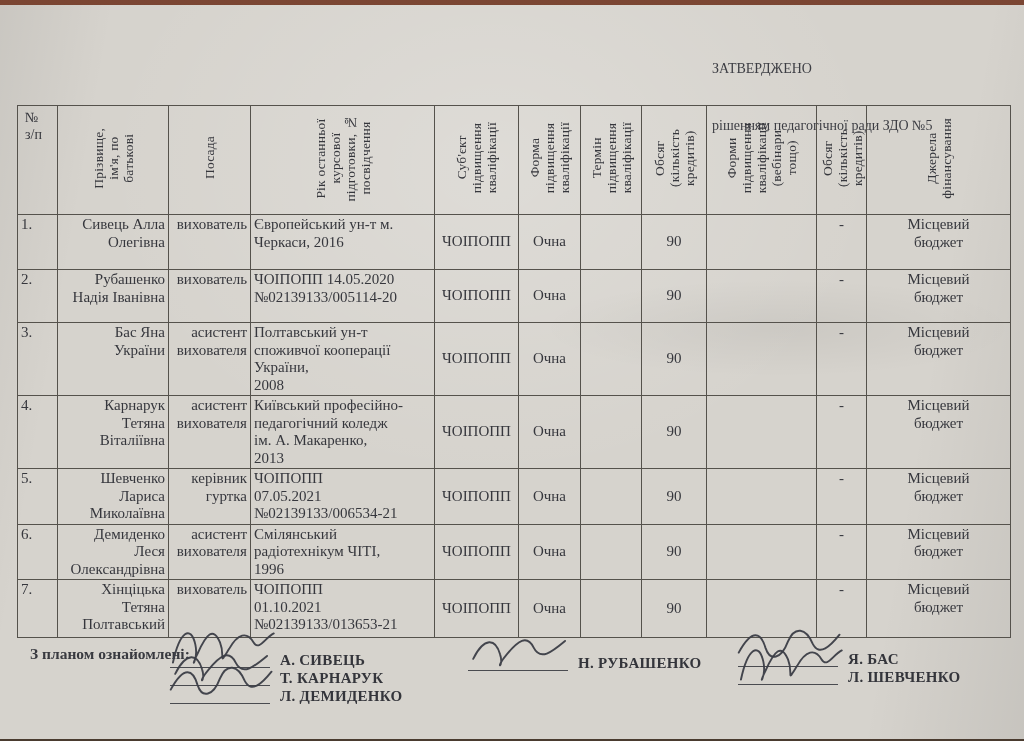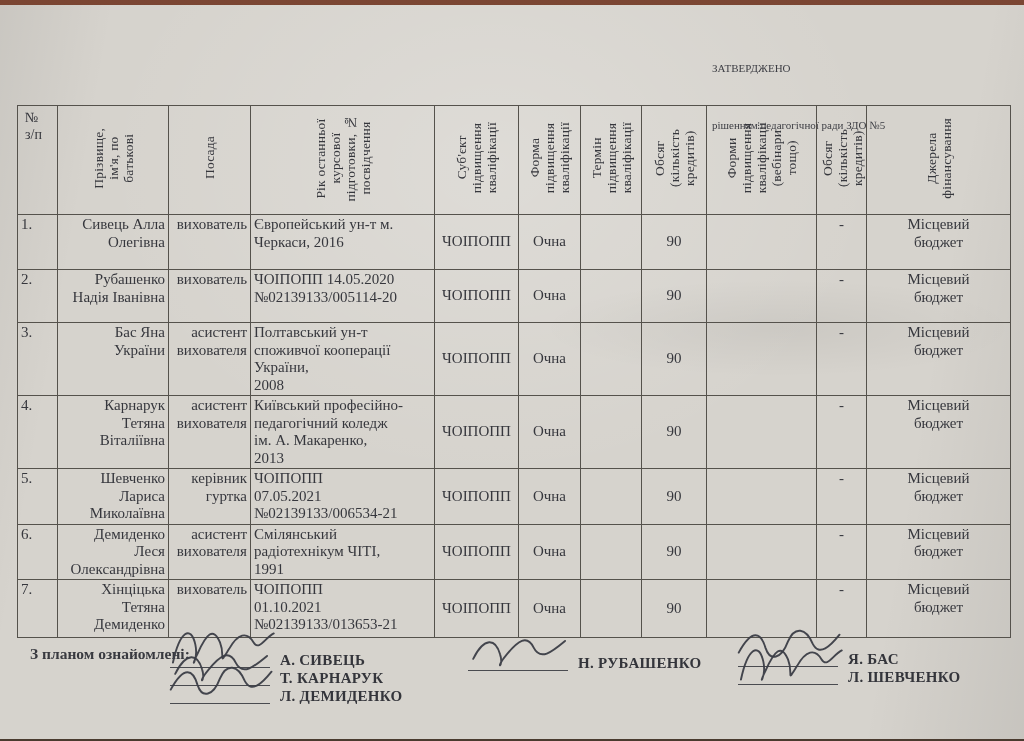--- a/index.html
+++ b/index.html
@@ -15,21 +15,21 @@
   .paper{
     position:absolute;left:0;right:0;top:5px;bottom:2px;
     background:
       radial-gradient(ellipse 340px 70px at 76% 44%, rgba(0,0,0,0.05), transparent 70%),
       radial-gradient(ellipse 520px 420px at 48% 22%, rgba(255,255,255,0.20), transparent 75%),
       linear-gradient(100deg, rgba(0,0,0,0.06) 0%, rgba(0,0,0,0) 10%, rgba(0,0,0,0) 86%, rgba(0,0,0,0.07) 100%),
       #d6d3cd;
   }
   .approval{
     position:absolute;left:712px;top:16px;
-    font-size:11px;line-height:19px;color:#3d3e44;white-space:pre;
+    font-size:14px;line-height:19px;color:#3d3e44;white-space:pre;
   }
   .doc-title{
     position:absolute;top:71px;left:0;width:100%;text-align:center;
     font-weight:bold;font-size:16.5px;line-height:17px;color:#393a40;white-space:pre;
   }
   table.plan{
     position:absolute;left:17px;top:100px;width:993px;
     border-collapse:collapse;table-layout:fixed;
     color:#36373d;
   }
@@ -234,35 +234,35 @@
           </tr>
           <tr style="height: 52px;">
             <td class="c0">6.</td>
             <td class="c1">Демиденко
 Леся
 Олександрівна</td>
             <td class="c2">асистент
 вихователя</td>
             <td class="c3">Смілянський
 радіотехнікум ЧІТІ,
-1991</td>
+1996</td>
             <td class="c4">ЧОІПОПП</td>
             <td class="c5">Очна</td>
             <td class="c6"></td>
             <td class="c7">90</td>
             <td class="c8"></td>
             <td class="c9">-</td>
             <td class="c10">Місцевий
 бюджет</td>
           </tr>
           <tr style="height: 58px;">
             <td class="c0">7.</td>
             <td class="c1">Хінціцька
 Тетяна
-Демиденко</td>
+Полтавський</td>
             <td class="c2">вихователь</td>
             <td class="c3">ЧОІПОПП
 01.10.2021
 №02139133/013653-21</td>
             <td class="c4">ЧОІПОПП</td>
             <td class="c5">Очна</td>
             <td class="c6"></td>
             <td class="c7">90</td>
             <td class="c8"></td>
             <td class="c9">-</td>

